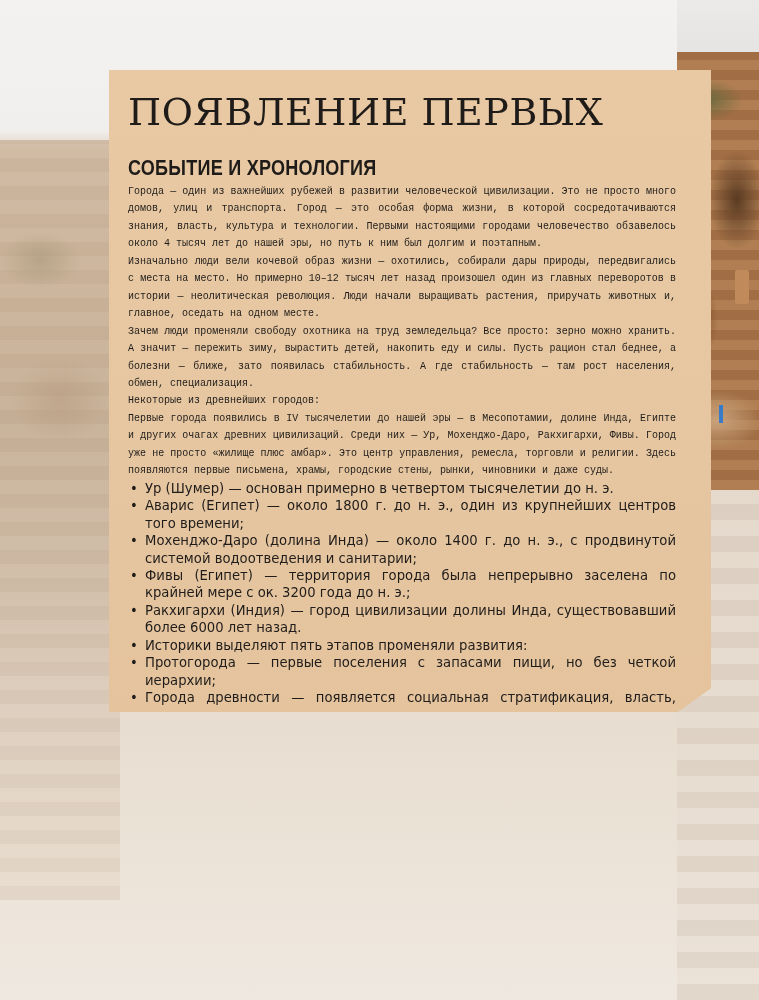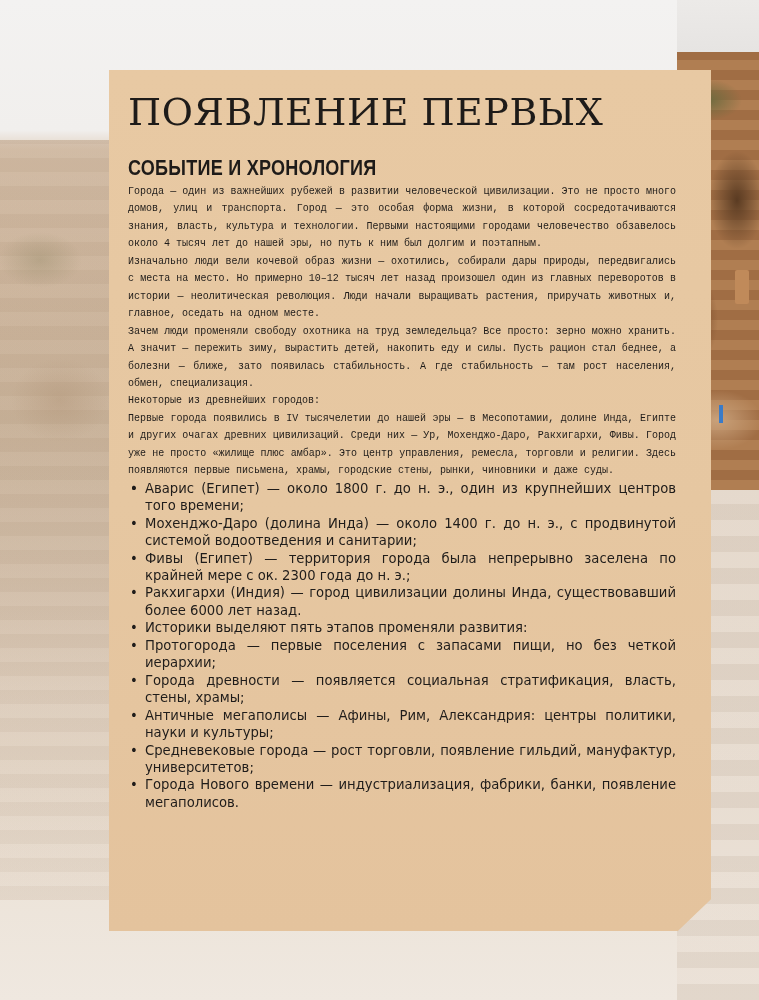--- a/index.html
+++ b/index.html
@@ -36,21 +36,21 @@
       radial-gradient(ellipse 30px 60px at 20px 320px, #7a4d2c, transparent 70%),
       radial-gradient(ellipse 60px 40px at 40px 420px, #c9a17a, transparent 75%),
       repeating-linear-gradient(0deg, #b07e52 0 10px, #a06d44 10px 20px),
       linear-gradient(180deg, #a67a52 60px, #8e5f3a 200px, #b98b62 330px, #d3b08d 490px);
   }
   .photo .col1 { position:absolute; left: 3px; top: 262px; width: 14px; height: 48px; background:#c79464; border-radius:2px; }
   .photo .col2 { position:absolute; left: 58px; top: 270px; width: 14px; height: 34px; background:#c08a5a; border-radius:2px; }
   .photo .flag { position:absolute; left: 42px; top: 405px; width: 4px; height: 18px; background:#3a7bc8; }
 
   .panel {
-    position: absolute; left: 109px; top: 70px; width: 602px; height: 861px;
+    position: absolute; left: 109px; top: 70px; width: 602px; height: 642px;
     background: linear-gradient(180deg, #e8c9a3 0%, #e6c7a1 50%, #e4c39d 100%);
     clip-path: polygon(0 0, 100% 0, 100% 96.3%, 94.5% 100%, 0 100%);
   }
   .panel-inner {
     position: absolute; left: 19px; top: 20px; width: 548px;
     color: #1f1c1a;
   }
   .title {
     font-family: "DejaVu Serif", serif;
     font-weight: normal;
@@ -110,24 +110,24 @@
       <span>ПОЯВЛЕНИЕ ПЕРВЫХ</span><br>
     </h1>
     <h2 class="subtitle">СОБЫТИЕ И ХРОНОЛОГИЯ</h2>
     <div class="body">
       <p>Города — один из важнейших рубежей в развитии человеческой цивилиза­ции. Это не просто много домов, улиц и транспорта. Город — это особая форма жизни, в которой сосредотачиваются знания, власть, культура и тех­нологии. Первыми настоящими городами человечество обзавелось около 4 тысяч лет до нашей эры, но путь к ним был долгим и поэтапным.</p>
       <p>Изначально люди вели кочевой образ жизни — охотились, собирали дары природы, передвигались с места на место. Но примерно 10–12 тысяч лет назад произошел один из главных переворотов в истории — неолитическая революция. Люди начали выращивать растения, приручать животных и, глав­ное, оседать на одном месте.</p>
       <p>Зачем люди променяли свободу охотника на труд земледельца? Все просто: зерно можно хранить. А значит — пережить зиму, вырастить де­тей, накопить еду и силы. Пусть рацион стал беднее, а болезни — бли­же, зато появилась стабильность. А где стабильность — там рост насе­ления, обмен, специализация.</p>
       <p>Некоторые из древнейших городов:</p>
       <p>Первые города появились в IV тысячелетии до нашей эры — в Месопотамии, до­лине Инда, Египте и других очагах древних цивилизаций. Среди них — Ур, Мохен­джо-Даро, Ракхигархи, Фивы. Город уже не просто «жилище плюс амбар». Это центр управления, ремесла, торговли и религии. Здесь появляются первые пись­мена, храмы, городские стены, рынки, чиновники и даже суды.</p>
       <ul>
-        <li><span class="bullet">•</span></li>
+        <li><span class="bullet">•</span><span>Ур (Шумер) — основан примерно в четвертом тысячелетии до н. э.</span></li>
         <li><span class="bullet">•</span><span>Аварис (Египет) — около 1800 г. до н. э., один из крупнейших центров того времени;</span></li>
         <li><span class="bullet">•</span><span>Мохенджо-Даро (долина Инда) — около 1400 г. до н. э., с продвинутой систе­мой водоотведения и санитарии;</span></li>
-        <li><span class="bullet">•</span><span>Фивы (Египет) — территория города была непрерывно заселена по крайней мере с ок. 2300 года до н. э.;</span></li>
+        <li><span class="bullet">•</span><span>Фивы (Египет) — территория города была непрерывно заселена по крайней мере с ок. 3200 года до н. э.;</span></li>
         <li><span class="bullet">•</span><span>Ракхигархи (Индия) — город цивилизации долины Инда, существовавший бо­лее 6000 лет назад.</span></li>
         <li><span class="bullet">•</span><span>Историки выделяют пять этапов променяли развития:</span></li>
         <li><span class="bullet">•</span><span>Протогорода — первые поселения с запасами пищи, но без четкой иерархии;</span></li>
         <li><span class="bullet">•</span><span>Города древности — появляется социальная стратификация, власть, стены, храмы;</span></li>
         <li><span class="bullet">•</span><span>Античные мегаполисы — Афины, Рим, Александрия: центры политики, науки и культуры;</span></li>
         <li><span class="bullet">•</span><span>Средневековые города — рост торговли, появление гильдий, мануфактур, уни­верситетов;</span></li>
         <li><span class="bullet">•</span><span>Города Нового времени — индустриализация, фабрики, банки, появление ме­гаполисов.</span></li>
       </ul>
     </div>
   </div>

